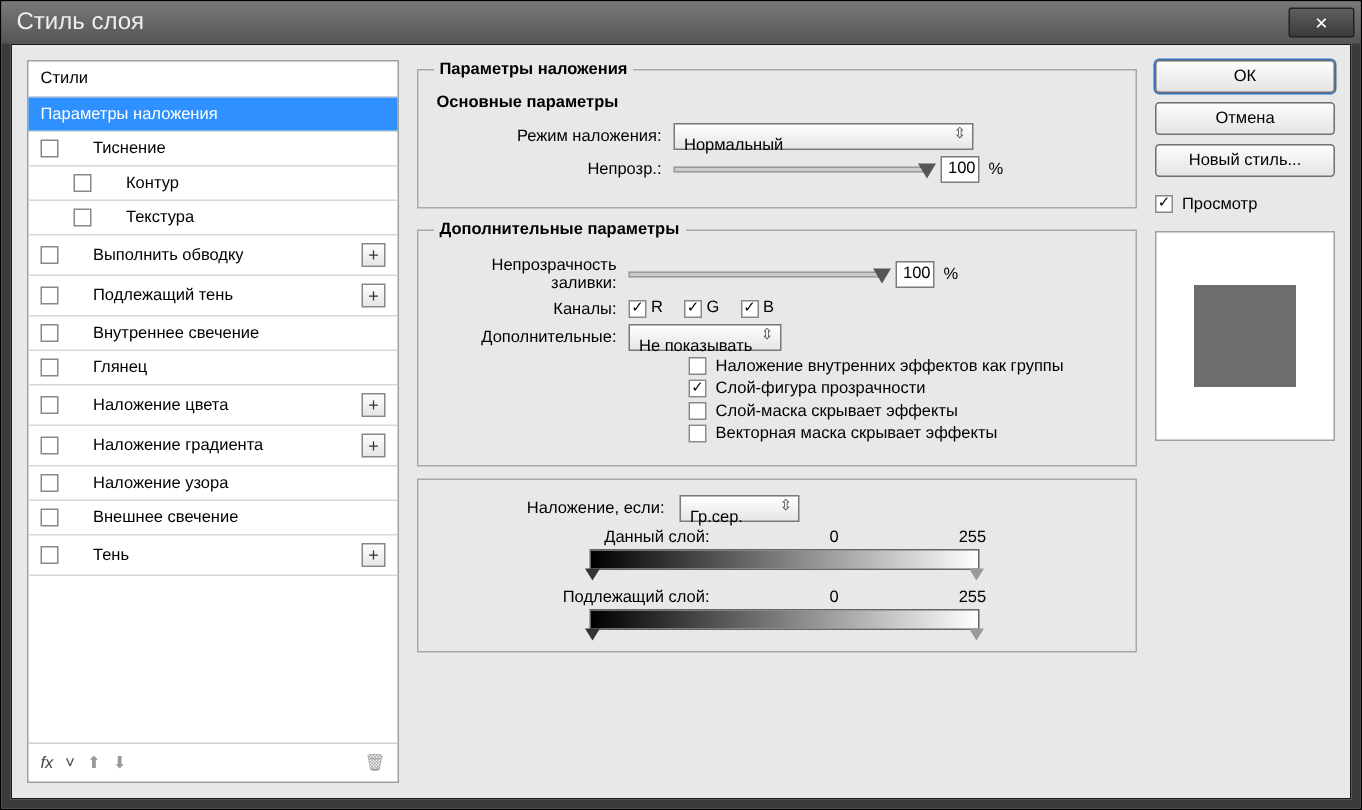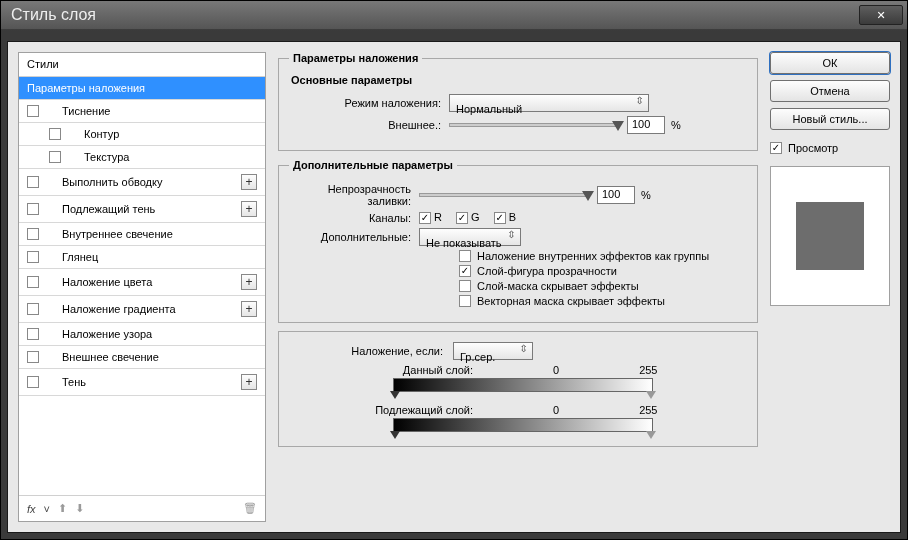--- a/index.html
+++ b/index.html
@@ -15,21 +15,21 @@
     background: linear-gradient(#787878, #555555);
   }
   .title { font-size: 16px; }
   .close-btn {
     width: 44px; height: 20px; background: linear-gradient(#5e5e5e,#3b3b3b);
     border: 1px solid #222; border-radius: 2px; color: #fff;
     display: flex; align-items: center; justify-content: center; cursor: pointer;
   }
   .body {
     position: absolute; top: 28px; left: 0; right: 0; bottom: 0;
-    background: #e8e8e8; margin: 12px 6px 6px 6px; border: 1px solid #1a1a1a;
+    background: #e8e8e8; margin: 0 6px 6px 6px; border: 1px solid #1a1a1a;
     border-top: 1px solid #1a1a1a;
   }
   .content { position: absolute; inset: 10px; display: flex; gap: 12px; }
 
   
   .styles-panel {
     width: 248px; border: 1px solid #a0a0a0; background: #fff;
     display: flex; flex-direction: column; position: relative;
   }
   .list-header { padding: 5px 8px 6px; color: #000; border-bottom: 1px solid #d0d0d0; }
@@ -77,21 +77,21 @@
   }
   .slider-track {
     width: 170px; height: 4px; background: #ccc; border: 1px solid #999;
     position: relative; margin-right: 8px;
   }
   .slider-thumb {
     width: 0; height: 0; border-left: 6px solid transparent; border-right: 6px solid transparent;
     border-top: 10px solid #555; position: absolute; top: -3px; right: -6px;
   }
   .num-input {
-    width: 38px; height: 18px; border: 1px solid #7a7a7a; background: #fff;
+    width: 26px; height: 18px; border: 1px solid #7a7a7a; background: #fff;
     text-align: left; padding: 1px 4px;
   }
   .pct { margin-left: 6px; }
   .chan-group { display: flex; gap: 14px; align-items: center; }
   .chk-row { display: flex; align-items: center; gap: 6px; margin: 3px 0 3px 170px; }
   .chk { width: 12px; height: 12px; border: 1px solid #888; background: #fff; display: inline-flex; align-items: center; justify-content: center; }
   .chk.checked::after { content: "✓"; font-size: 10px; color: #000; line-height: 1; }
 
   .blend-block { border: 1px solid #a8a8a8; padding: 10px 14px 14px; }
   .blend-row { display: flex; align-items: center; gap: 10px; margin-bottom: 4px; }
@@ -238,21 +238,21 @@
           <legend>Параметры наложения</legend>
           <div class="sub-legend">Основные параметры</div>
 
           <div class="row">
             <label class="right">Режим наложения:</label>
             <div class="dropdown" style="min-width:200px">
               <span>Нормальный</span>
             </div>
           </div>
           <div class="row">
-            <label class="right">Внешнее.:</label>
+            <label class="right">Непрозр.:</label>
             <div class="slider-track">
                 <div class="slider-thumb"></div>
               </div>
             <div class="num-input">100</div>
             <span class="pct">%</span>
           </div>
         </fieldset>
 
         <fieldset>
           <legend>Дополнительные параметры</legend>

